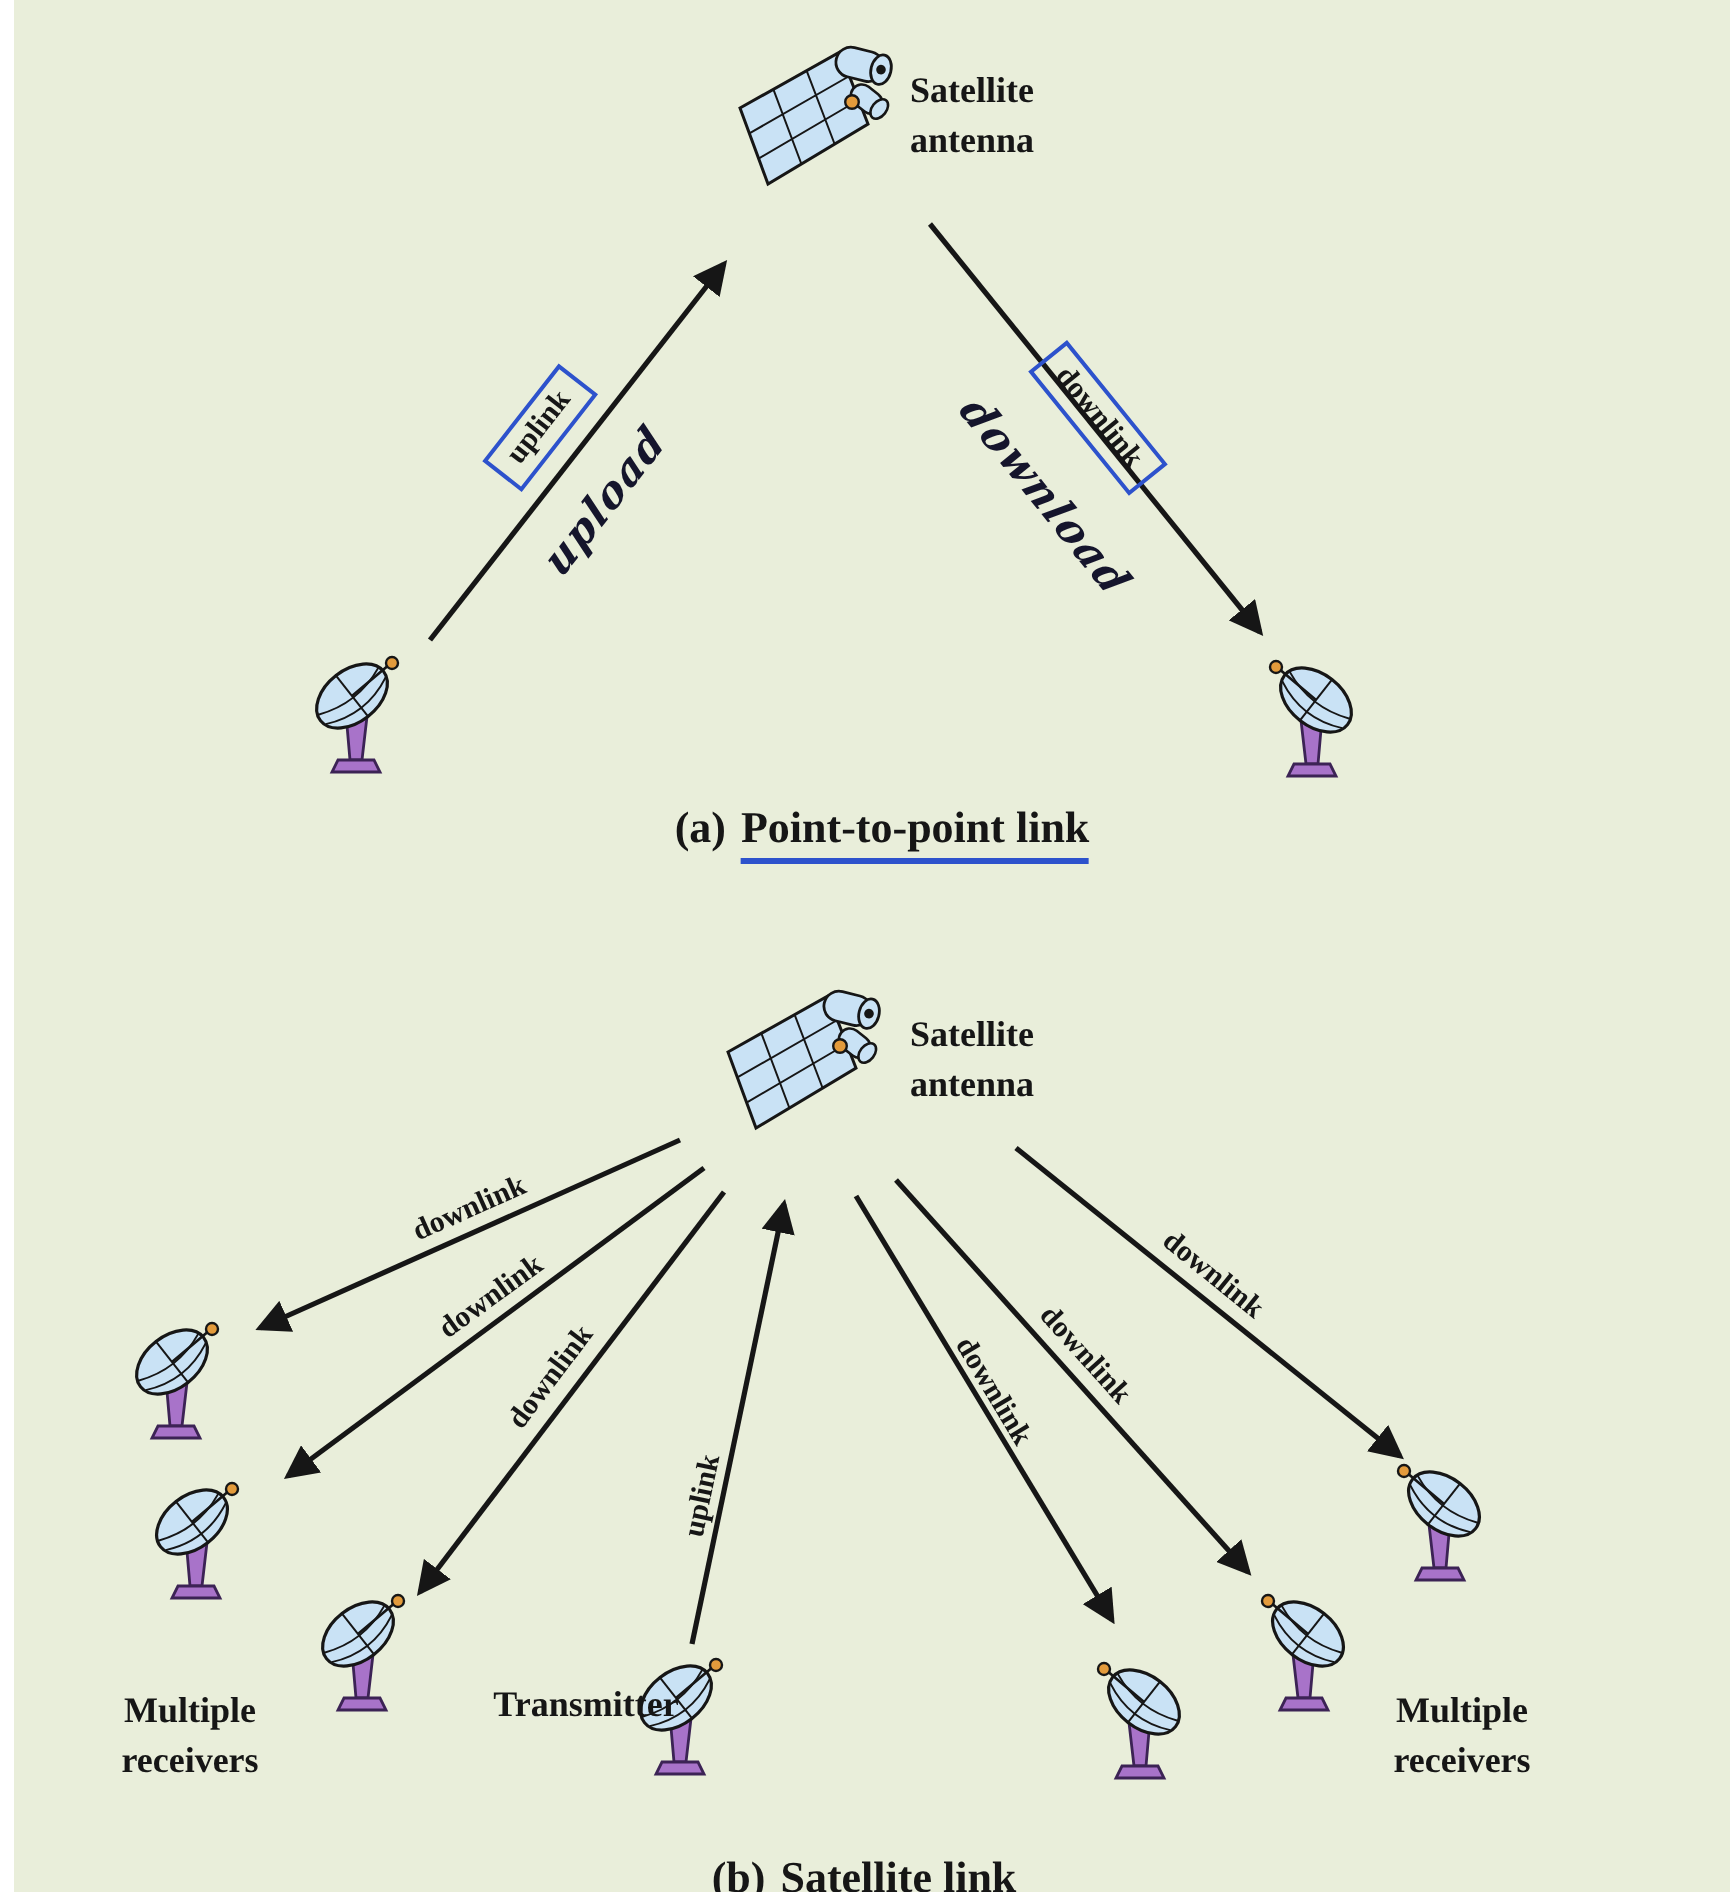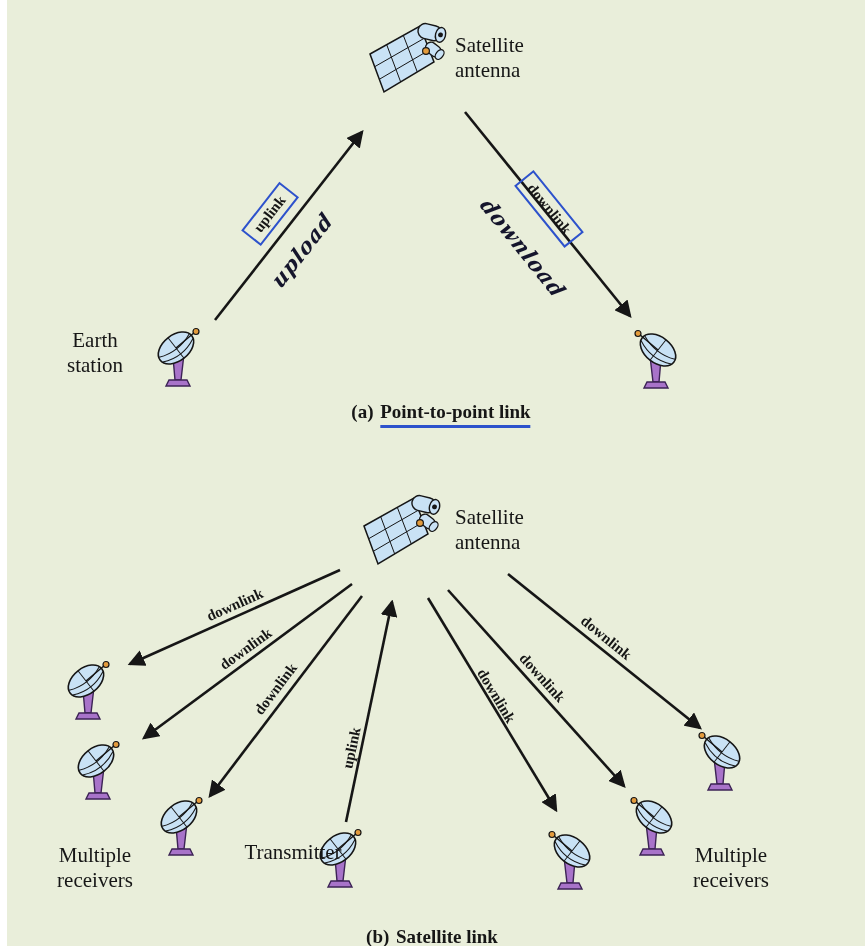--- a/index.html
+++ b/index.html
@@ -6,42 +6,42 @@
   html,body { background:#fff; }
   body { font-family:"Liberation Serif","DejaVu Serif",serif; }
   .canvas {
     position:relative; width:865px; height:946px;
     background:var(--background,#e9eeda); overflow:hidden;
   }
   .edge { position:absolute; left:0; top:0; width:7px; height:100%; background:#ffffff; }
   .art { position:absolute; left:0; top:0; }
   .arrow { stroke:var(--ink,#161616); stroke-width:2.6; marker-end:url(#ah); }
   .lbl {
-    position:absolute; font-weight:normal; font-size:21px;
+    position:absolute; font-weight:bold; font-size:18px;
     color:var(--ink,#161616); line-height:25px;
   }
   .center { text-align:center; }
   .rot {
     position:absolute; white-space:nowrap;
     transform:translate(-50%,-50%) rotate(var(--r,0deg));
     font-weight:bold; color:var(--ink,#161616);
   }
   .dl { font-size:15px; }
   .boxed {
     font-size:15px; border:2px solid var(--annotation-blue,#2d52cc);
     padding:2px 8px; background:transparent;
   }
   .hand {
     font-family:"DejaVu Serif",serif; font-style:italic; font-weight:700;
     font-size:21px; letter-spacing:1px; color:#15152c;
     transform:translate(-50%,-50%) rotate(var(--r,0deg)) skewX(-8deg);
   }
   .caption {
     position:absolute; transform:translateX(-50%);
-    font-weight:bold; font-size:19px; white-space:nowrap; color:var(--ink,#161616);
+    font-weight:bold; font-size:22px; white-space:nowrap; color:var(--ink,#161616);
   }
   .phrase {
     border-bottom:3.5px solid var(--annotation-blue,#2d52cc);
     padding-bottom:3px; margin-left:2px;
   }
 </style>
 </head>
 <body>
 
 <div class="canvas">
@@ -113,24 +113,20 @@
     <g transform="translate(748,731) scale(-1,1)">
         <use href="#dish"></use>
       </g>
   </svg>
 
   <div class="lbl" style="left:455px;top:33px">
     <div>Satellite</div>
     <div>antenna</div>
   </div>
 
-  <div class="lbl center" style="left:48px;top:328px;width:94px">
-    <div>Earth</div>
-    <div>station</div>
-  </div>
 
   <div class="rot boxed" style="left:270px;top:214px;--r:-52deg">uplink</div>
   <div class="rot hand" style="left:302px;top:250px;--r:-52deg">upload</div>
 
   <div class="rot boxed" style="left:549px;top:209px;--r:51deg">downlink</div>
   <div class="rot hand" style="left:523px;top:248px;--r:51deg">download</div>
 
   <div class="caption" style="left:441px;top:401px">
     <span>(a)</span>
     <span class="phrase">Point-to-point link</span>

